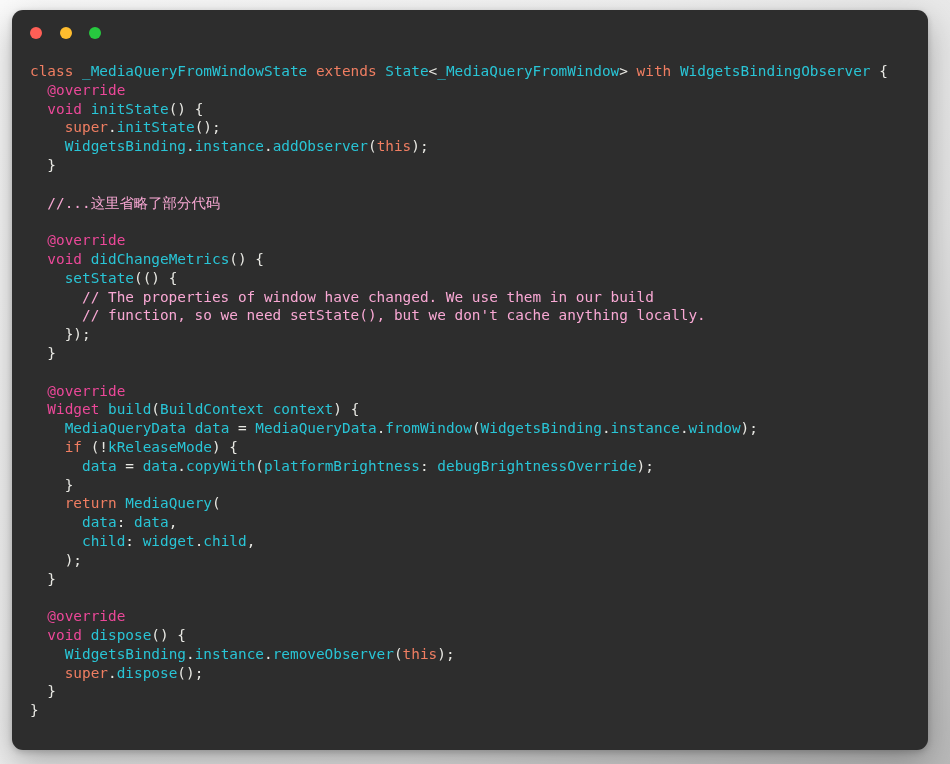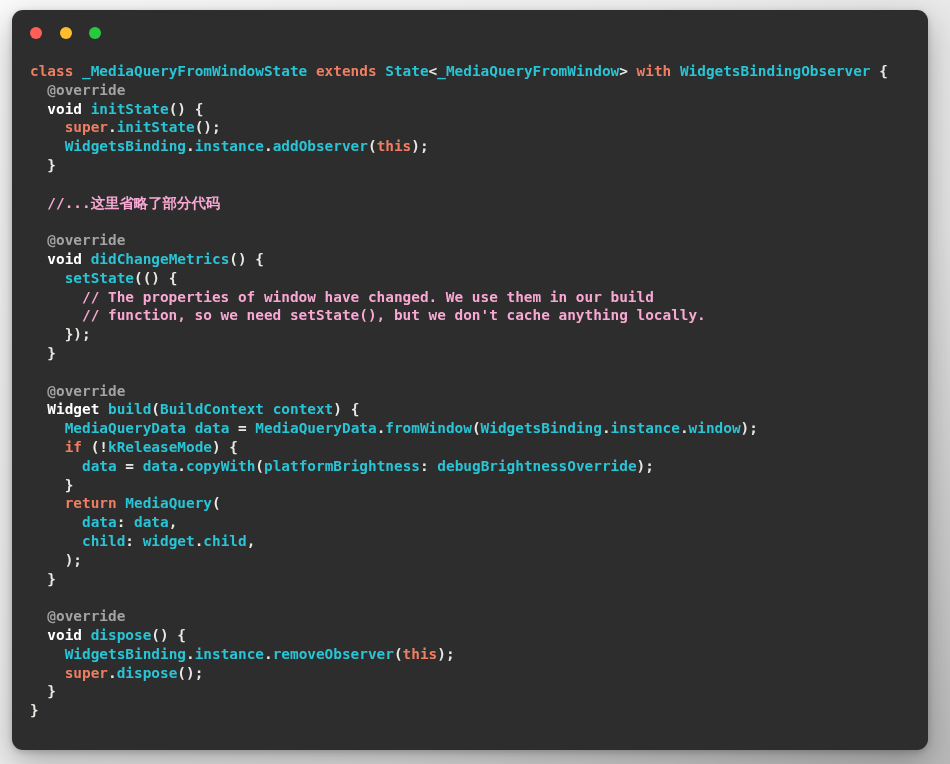--- a/index.html
+++ b/index.html
@@ -48,28 +48,27 @@
     font-family: "DejaVu Sans Mono", "Liberation Mono", monospace;
     font-size: 14.4px;
     line-height: 18.8px;
     color: #e8e8e3;
     white-space: pre;
     letter-spacing: 0px;
   }
   .ln {
     display: block;
     min-height: 18.8px;
-    font-weight: bold;
   }
 
   
   .kw   { color: #f07e62; }  
   .typ  { color: #29c5d6; }  
-  .pln  { color: #ffffff; }  
-  .ann  { color: #a3a3a3; }  
+  .pln  { color: #ec4899; }  
+  .ann  { color: #ec4899; }  
   .cmt  { color: #f9a8d4; }  
   .pun  { color: #e8e8e3; }
 </style>
 </head>
 <body style="background: linear-gradient(135deg, rgb(251, 251, 251) 0%, rgb(242, 242, 242) 38%, rgb(226, 226, 226) 68%, rgb(185, 185, 185) 100%);">
 
 <div id="carbon-window" style="background: rgb(45, 45, 45);">
 
   <div id="titlebar">
     <span class="dot dot-close" style="background: rgb(255, 95, 86);"></span>

